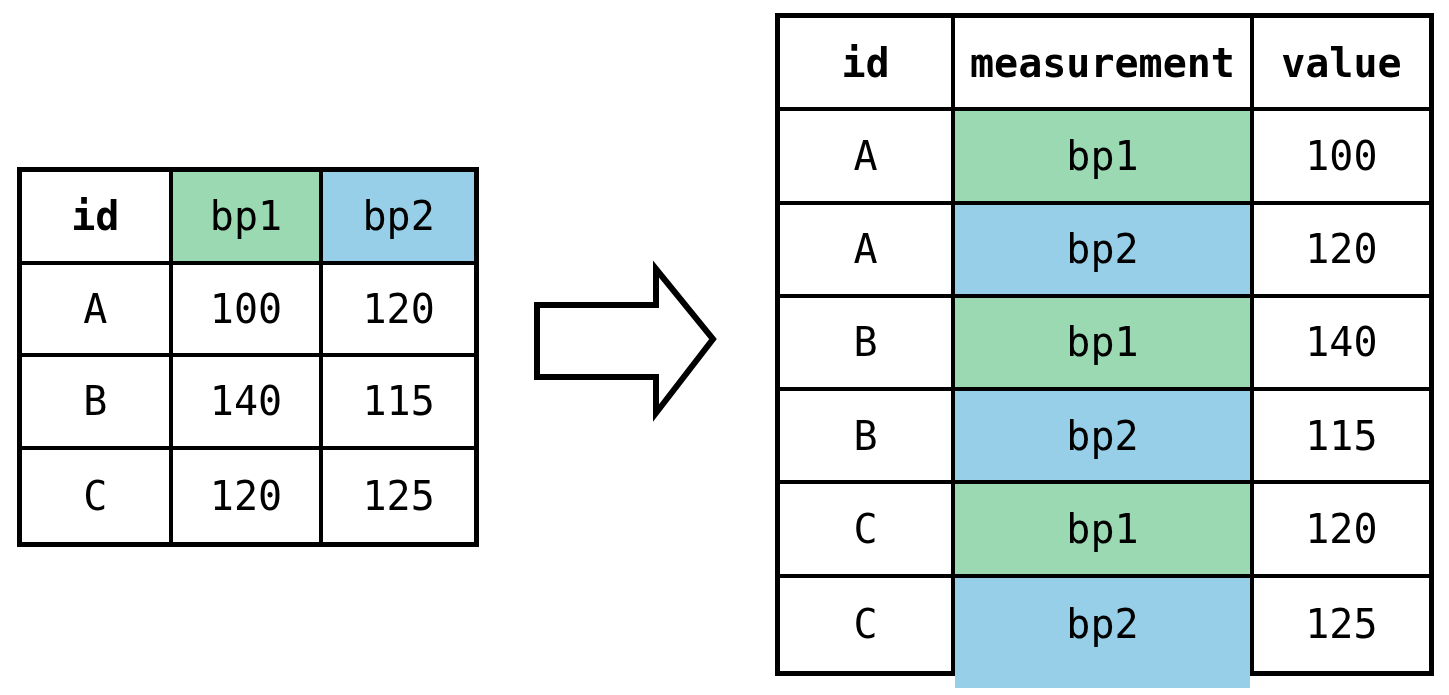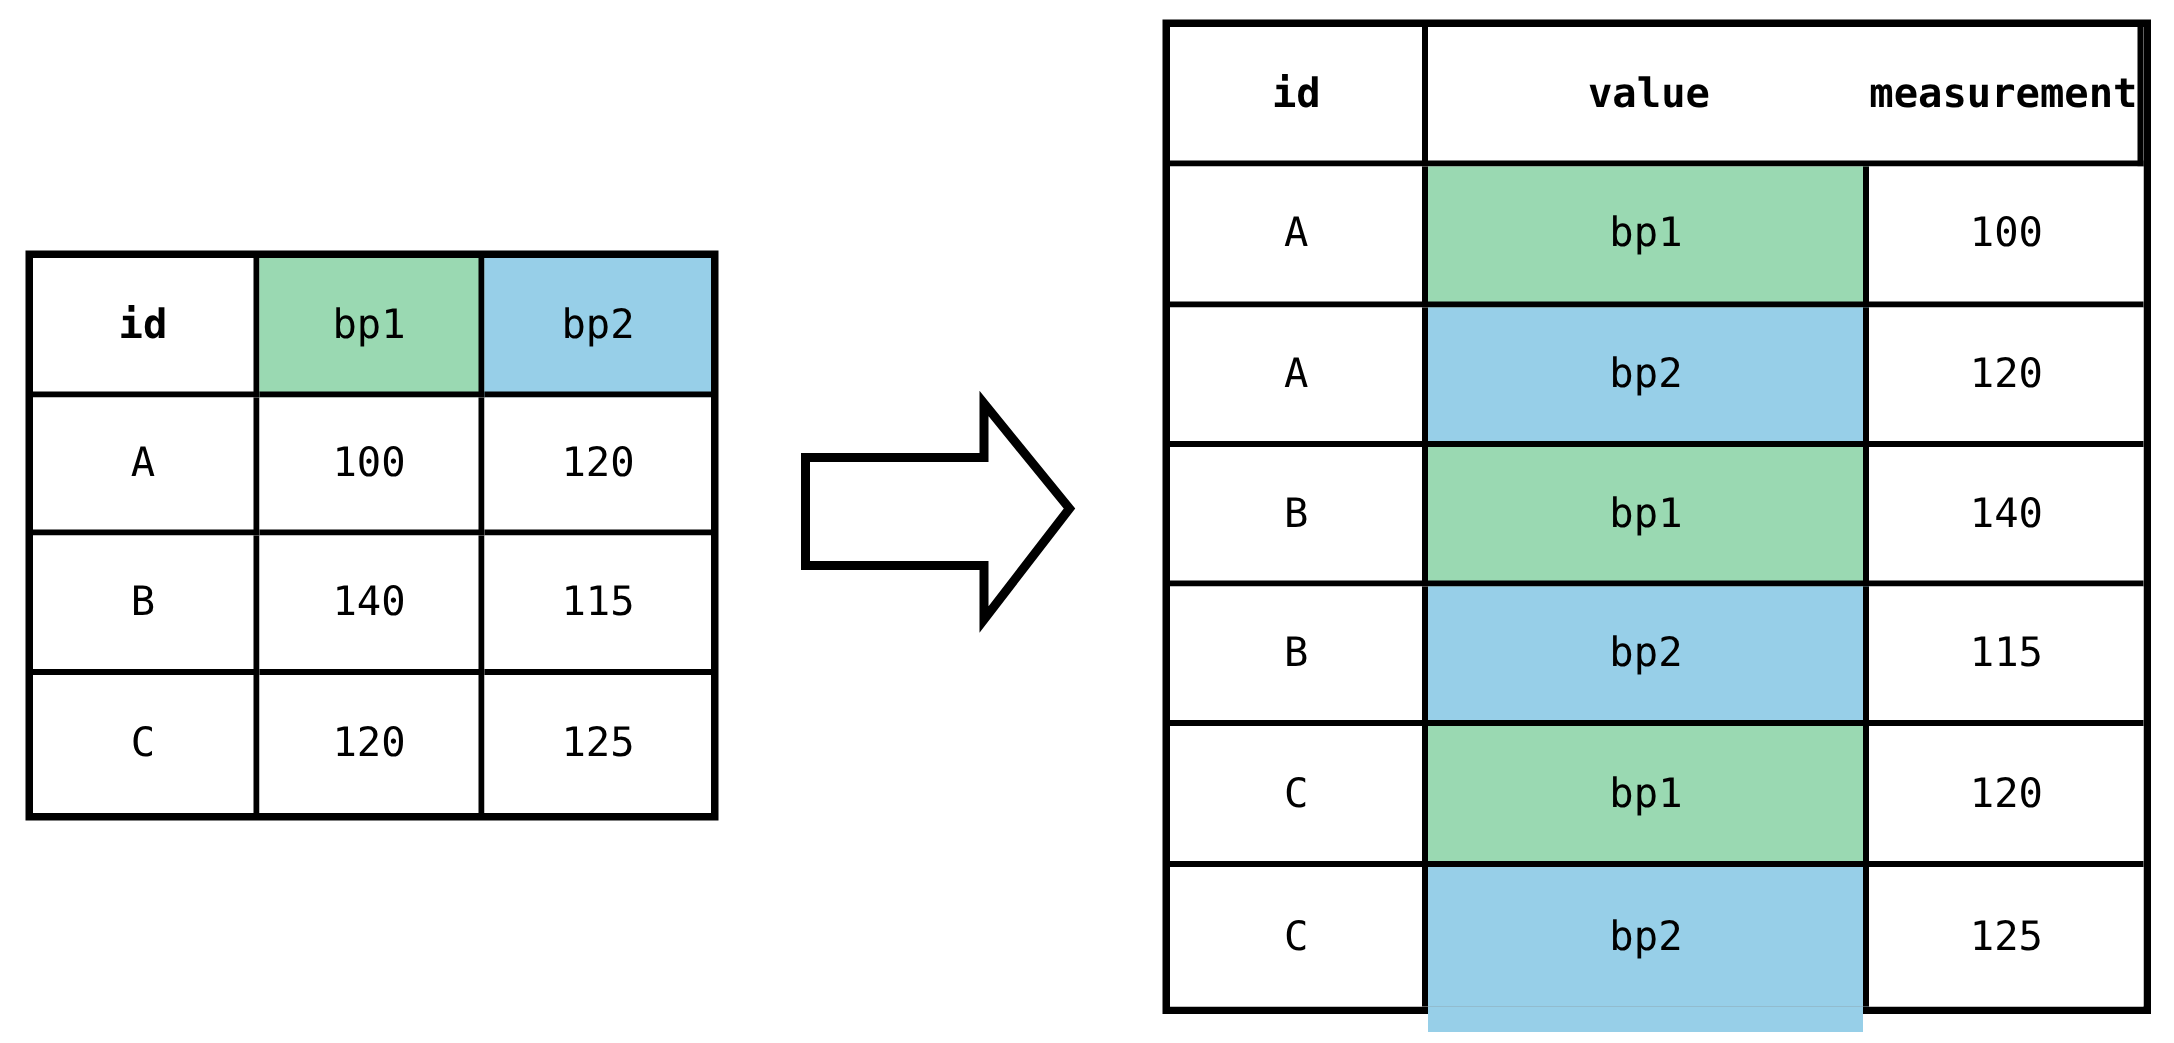--- a/index.html
+++ b/index.html
@@ -20,21 +20,21 @@
     border: 5px solid #000;
     background: #fff;
     box-sizing: border-box;
   }
   .cell {
     display: flex;
     align-items: center;
     justify-content: center;
     border-right: 4px solid #000;
     border-bottom: 4px solid #000;
-    font-size: 27px;
+    font-size: 40px;
     line-height: 1;
     background: #fff;
     position: relative;
   }
   .cell.last-col { border-right: none; }
   .cell.last-row { border-bottom: none; }
   .cell.hdr { font-weight: bold; }
 
   
   .tbl-wide {
@@ -94,22 +94,22 @@
   </div>
 
   <div class="arrow-wrap">
     <svg width="196" height="166" viewBox="0 0 196 166">
       <polygon points="9,47 128,47 128,11 185,81 128,155 128,119 9,119" fill="#ffffff" stroke="#000000" stroke-width="6" stroke-linejoin="miter"></polygon>
     </svg>
   </div>
 
   <div class="tbl tbl-long">
     <div class="cell hdr">id</div>
+    <div class="cell hdr">measurement</div>
     <div class="cell hdr last-col">value</div>
-    <div class="cell hdr">measurement</div>
 
     <div class="cell">A</div>
     <div class="cell" style="background: rgb(154, 217, 178);">bp1</div>
     <div class="cell last-col">100</div>
 
     <div class="cell">A</div>
     <div class="cell" style="background: rgb(151, 207, 232);">bp2</div>
     <div class="cell last-col">120</div>
 
     <div class="cell">B</div>

